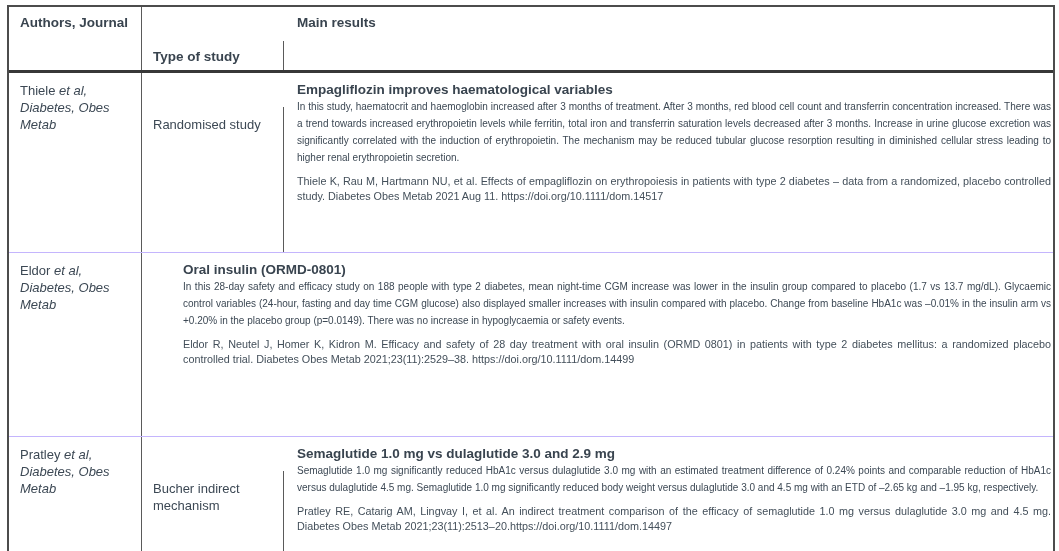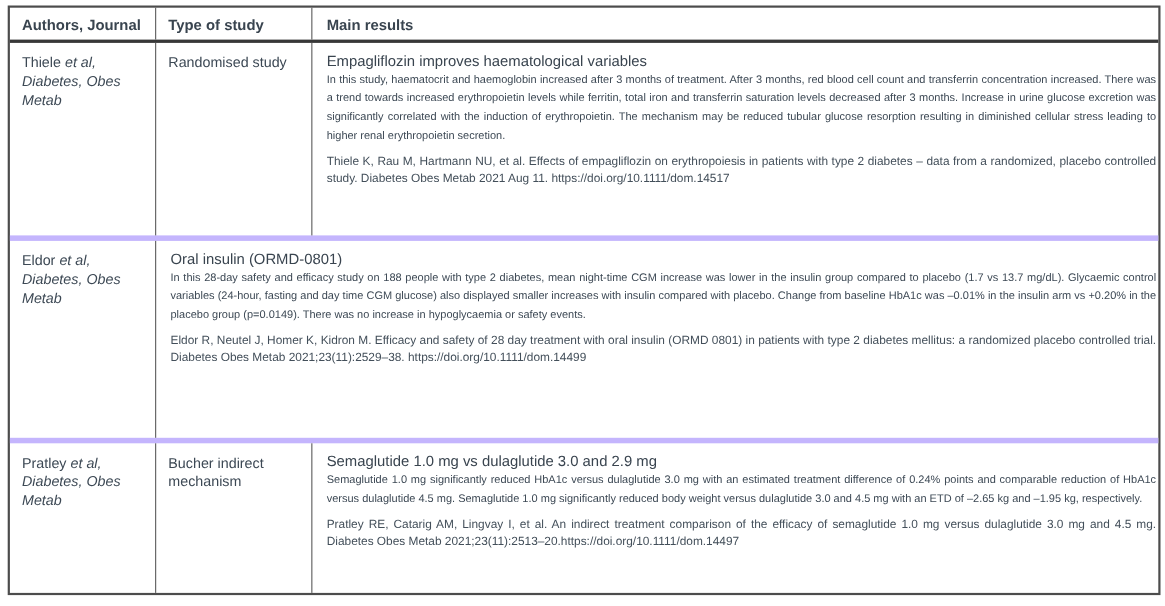--- a/index.html
+++ b/index.html
@@ -21,65 +21,65 @@
     left: 7px;
     top: 5px;
     width: 1048px;
     border: 2px solid #4c4c4c;
     box-sizing: border-box;
     background: #ffffff;
   }
   .trow {
     display: flex;
     align-items: stretch;
-    border-bottom: 5px solid #c4b5fd;
+    border-bottom: 1px solid #c4b5fd;
     box-sizing: border-box;
   }
   .trow:last-child { border-bottom: none; }
   .trow.header-row {
     border-bottom: 3px solid #383838;
     min-height: 32px;
   }
   .cell {
     box-sizing: border-box;
     padding: 9px 10px 9px 11px;
     border-right: 1px solid #5a5a5a;
   }
   .cell:last-child { border-right: none; }
   .col-authors { width: 133px; flex: 0 0 133px; }
-  .col-type    { width: 142px; flex: 0 0 142px; }
+  .col-type    { width: 142px; flex: 0 0 142px; margin-top: 34px; }
   .col-results { flex: 1 1 auto; padding: 8px 2px 8px 13px; }
 
   .header-row .cell {
     font-size: 13.5px;
     font-weight: bold;
     padding-top: 8px;
     padding-bottom: 6px;
     color: #39444f;
   }
 
   .row-1 { min-height: 180px; }
-  .row-2 { min-height: 184px; }
+  .row-2 { min-height: 184px; gap: 28px; }
   .row-3 { min-height: 136px; }
 
   .author-line, .study-type {
     font-size: 13px;
     line-height: 17px;
   }
   .author-journal {
     font-style: italic;
     font-size: 13px;
     line-height: 17px;
     display: block;
   }
   .author-etal { font-style: italic; }
 
   .result-title {
     font-size: 13.5px;
-    font-weight: normal;
+    font-weight: bold;
     line-height: 17px;
     color: #39444f;
   }
   .result-body {
     margin: 0;
     font-size: 10px;
     line-height: 17px;
     text-align: justify;
   }
   .result-citation {

